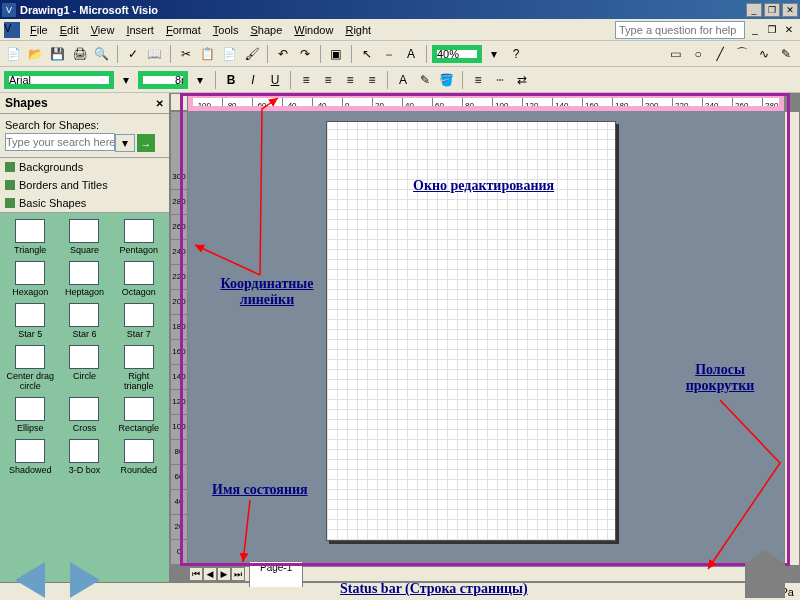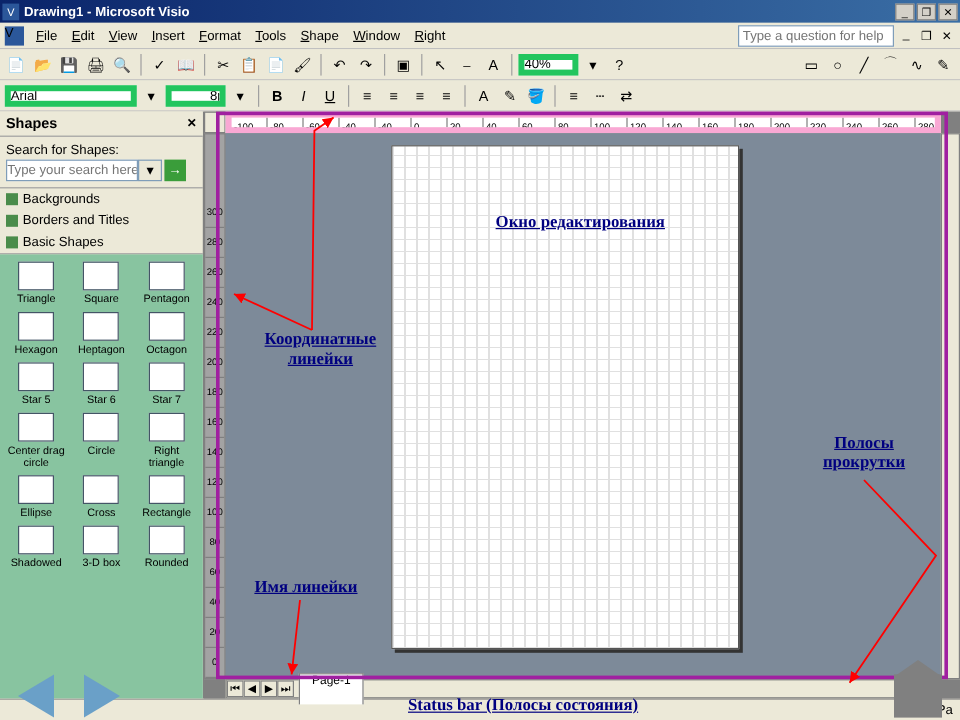--- a/index.html
+++ b/index.html
@@ -314,22 +314,22 @@
 
 <div class="statusbar">
   <span style="flex:1"></span>
   <span>Pa</span>
 </div>
 
 <div class="highlight-box" style="top:93px;left:180px;width:610px;height:473px"></div>
 <div class="annot" style="top:178px;left:413px">Окно редактирования</div>
 <div class="annot" style="top:276px;left:202px;width:130px">Координатные линейки</div>
 <div class="annot" style="top:362px;left:665px;width:110px">Полосы прокрутки</div>
-<div class="annot" style="top:482px;left:212px">Имя линейки</div>
-<div class="annot" style="top:581px;left:340px">Status bar  (Полосы состояния)</div>
+<div class="annot" style="top:482px;left:212px">Имя состояния</div>
+<div class="annot" style="top:581px;left:340px">Status bar  (Строка страницы)</div>
 
 <svg class="arrows">
   <defs>
       <marker id="ah" markerWidth="8" markerHeight="8" refX="6" refY="3" orient="auto">
         <path d="M0,0 L6,3 L0,6 Z" fill="red"></path>
       </marker>
     </defs>
   <line x1="260" y1="275" x2="195" y2="245" stroke="red" stroke-width="1.5" marker-end="url(#ah)"></line>
   <polyline points="260,275 262,109 278,98" fill="none" stroke="red" stroke-width="1.5" marker-end="url(#ah)"></polyline>
   <polyline points="720,400 780,463 708,569" fill="none" stroke="red" stroke-width="1.5" marker-end="url(#ah)"></polyline>

